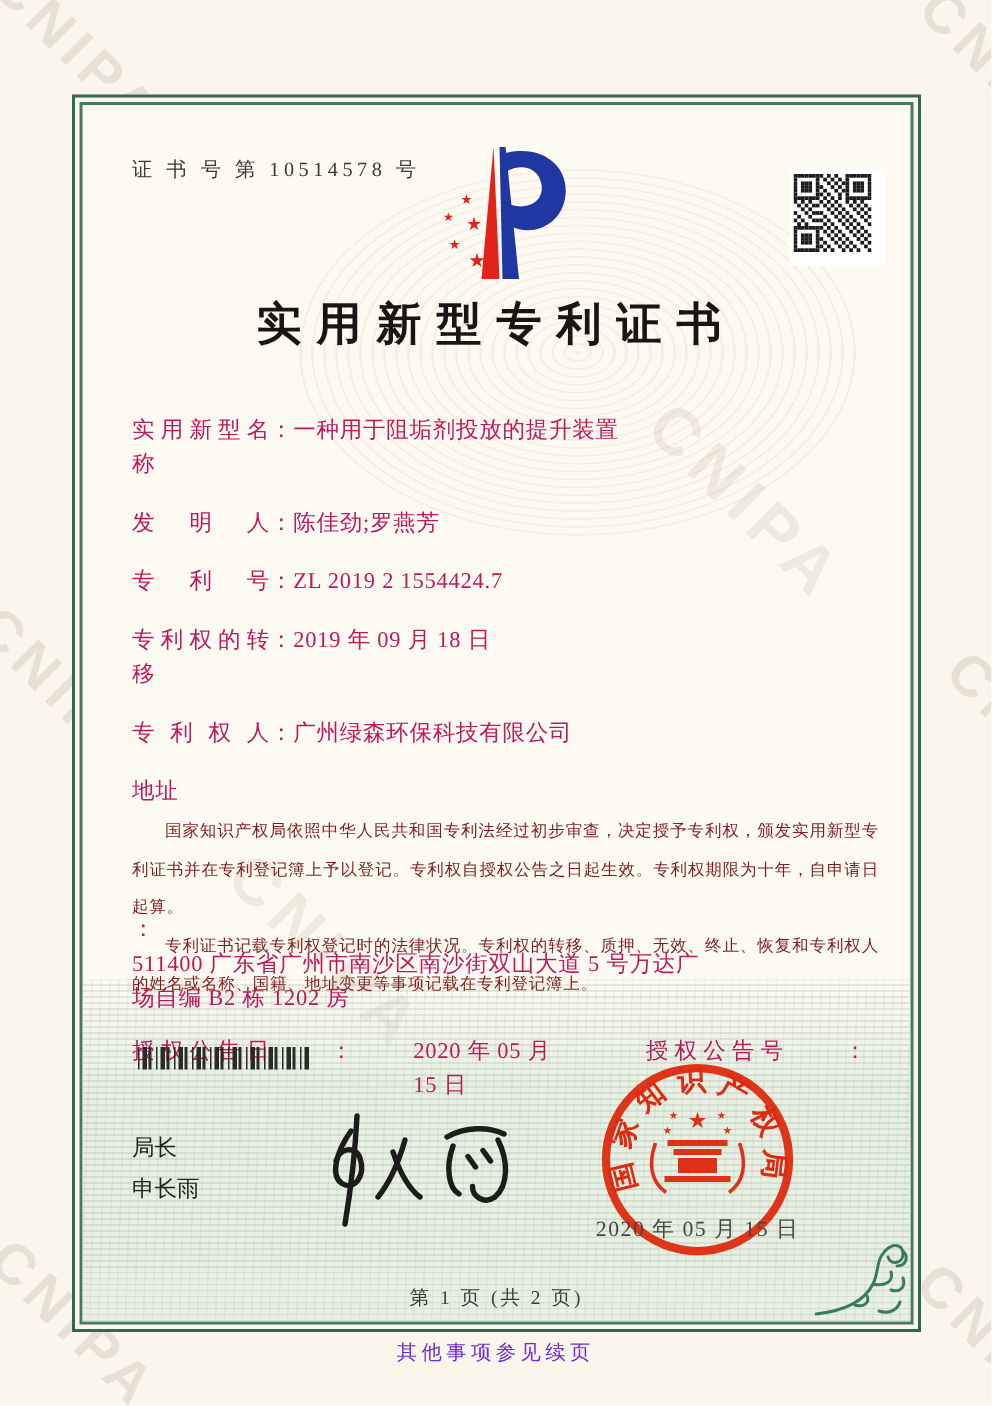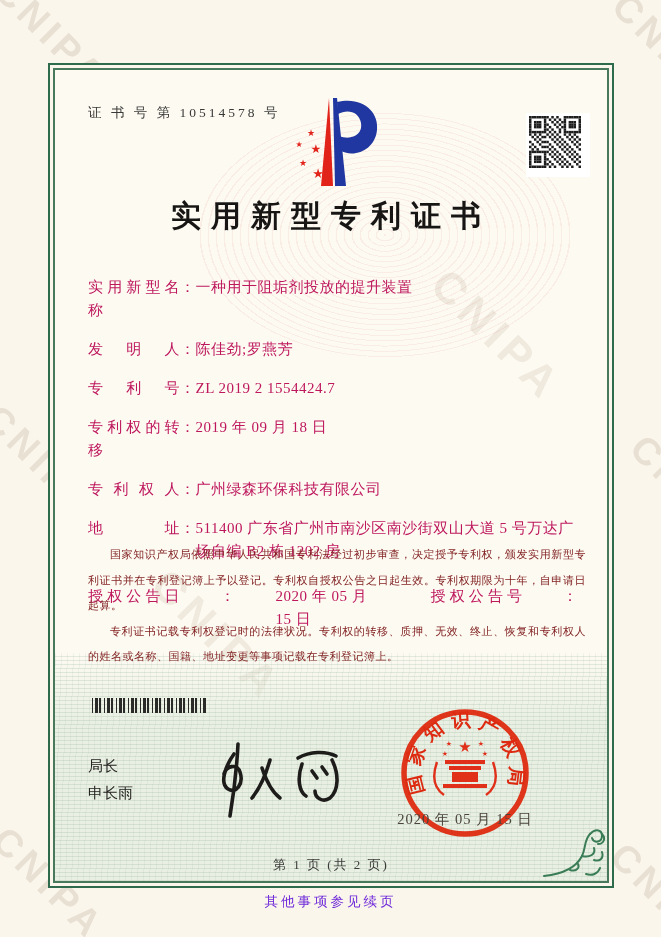--- a/index.html
+++ b/index.html
@@ -336,21 +336,21 @@
           <div class="frow">
             <span class="flabel">专利权的转移</span>
               <span class="colon"></span>
             <span class="fvalue">2019 年 09 月 18 日</span>
           </div>
           <div class="frow">
             <span class="flabel">专利权人</span>
               <span class="colon"></span>
             <span class="fvalue">广州绿森环保科技有限公司</span>
           </div>
-          <div class="frow" style="margin-bottom:22px;">
+          <div class="frow" style="margin-bottom:12px;flex-direction:column;">
             <span class="flabel">地址</span>
               <span class="colon"></span>
             <span class="fvalue" style="max-width:380px;">511400 广东省广州市南沙区南沙街双山大道 5 号万达广场自编 B2 栋 1202 房</span>
           </div>
           <div class="frow">
             <span class="pair">
               <span class="flabel">授权公告日</span>
                 <span class="colon"></span>
               <span class="fvalue">2020 年 05 月 15 日</span>
             </span>

